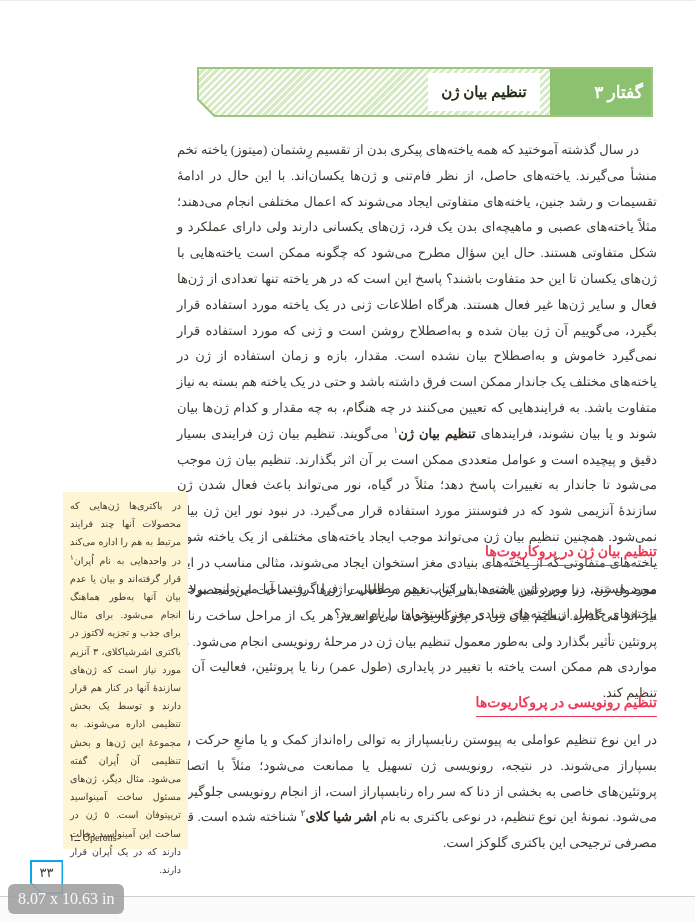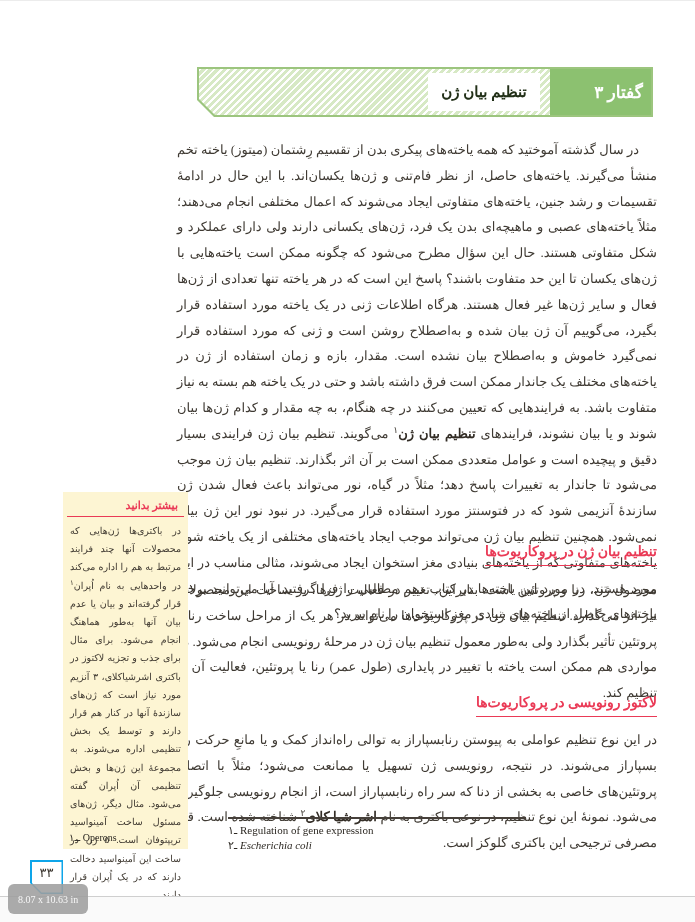--- a/index.html
+++ b/index.html
@@ -99,21 +99,21 @@
 
   
   .bottom-strip {
     position:absolute; left:0; top:896px; width:100%; height:26px;
     background:#fafafa; border-top:1px solid #cfcfcf;
   }
   .size-tooltip {
     position:absolute; left:8px; top:884px; height:30px;
     display:inline-flex; align-items:center; padding:8px 10px;
     background:rgba(158,158,158,0.88); border-radius:6px;
-    color:#f7f7f7; font-size:10px; white-space:nowrap; z-index:5;
+    color:#f7f7f7; font-size:16px; white-space:nowrap; z-index:5;
   }
 </style>
 </head>
 <body>
 
 <div class="page">
   <div class="top-hairline"></div>
 
   <div class="banner">
     <div class="banner-fill"></div>
@@ -126,32 +126,26 @@
   </div>
 
   <p class="body-text p1"><span>در سال گذشته آموختید که همه یاخته‌های پیکری بدن از تقسیم رِشتمان (میتوز) یاخته تخم منشأ می‌گیرند. یاخته‌های حاصل، از نظر فام‌تنی و ژن‌ها یکسان‌اند. با این حال در ادامهٔ تقسیمات و رشد جنین، یاخته‌های متفاوتی ایجاد می‌شوند که اعمال مختلفی انجام می‌دهند؛ مثلاً یاخته‌های عصبی و ماهیچه‌ای بدن یک فرد، ژن‌های یکسانی دارند ولی دارای عملکرد و شکل متفاوتی هستند. حال این سؤال مطرح می‌شود که چگونه ممکن است یاخته‌هایی با ژن‌های یکسان تا این حد متفاوت باشند؟ پاسخ این است که در هر یاخته تنها تعدادی از ژن‌ها فعال و سایر ژن‌ها غیر فعال هستند. هرگاه اطلاعات ژنی در یک یاخته مورد استفاده قرار بگیرد، می‌گوییم آن ژن بیان شده و به‌اصطلاح روشن است و ژنی که مورد استفاده قرار نمی‌گیرد خاموش و به‌اصطلاح بیان نشده است. مقدار، بازه و زمان استفاده از ژن در یاخته‌های مختلف یک جاندار ممکن است فرق داشته باشد و حتی در یک یاخته هم بسته به نیاز متفاوت باشد. به فرایندهایی که تعیین می‌کنند در چه هنگام، به چه مقدار و کدام ژن‌ها بیان شوند و یا بیان نشوند، فرایندهای </span><b>تنظیم بیان ژن</b><sup>۱</sup><span> می‌گویند. تنظیم بیان ژن فرایندی بسیار دقیق و پیچیده است و عوامل متعددی ممکن است بر آن اثر بگذارند. تنظیم بیان ژن موجب می‌شود تا جاندار به تغییرات پاسخ دهد؛ مثلاً در گیاه، نور می‌تواند باعث فعال شدن ژن سازندهٔ آنزیمی شود که در فتوسنتز مورد استفاده قرار می‌گیرد. در نبود نور این ژن بیان نمی‌شود. همچنین تنظیم بیان ژن می‌تواند موجب ایجاد یاخته‌های مختلفی از یک یاخته شود. یاخته‌های متفاوتی که از یاخته‌های بنیادی مغز استخوان ایجاد می‌شوند، مثالی مناسب در این مورد هستند. در مورد این یاخته‌ها در کتاب دهم مطالبی را فرا گرفتید. آیا می‌توانید برخی یاخته‌های حاصل از یاخته‌های بنیادی مغز استخوان را نام ببرید؟</span></p>
 
   <h2 class="red-heading h1pos">
     <span class="hline">تنظیم بیان ژن در پروکاریوت‌ها</span>
   </h2>
   <p class="body-text p2">محصول ژن، رنا و پروتئین است. بنابراین، تغییر در فعالیت ژن‌ها، بر ساخت این محصولات نیز اثر می‌گذارد. تنظیم بیان ژن در پروکاریوت‌ها می‌تواند در هر یک از مراحل ساخت رنا و پروتئین تأثیر بگذارد ولی به‌طور معمول تنظیم بیان ژن در مرحلهٔ رونویسی انجام می‌شود. در مواردی هم ممکن است یاخته با تغییر در پایداری (طول عمر) رنا یا پروتئین، فعالیت آن را تنظیم کند.</p>
 
   <h2 class="red-heading h2pos">
-    <span class="hline">لاکتوز رونویسی در پروکاریوت‌ها</span>
+    <span class="hline">تنظیم رونویسی در پروکاریوت‌ها</span>
   </h2>
   <p class="body-text p3"><span>در این نوع تنظیم عواملی به پیوستن رنابسپاراز به توالی راه‌انداز کمک و یا مانعِ حرکت رنا بسپاراز می‌شوند. در نتیجه، رونویسی ژن تسهیل یا ممانعت می‌شود؛ مثلاً با اتصال پروتئین‌های خاصی به بخشی از دنا که سر راه رنابسپاراز است، از انجام رونویسی جلوگیری می‌شود. نمونهٔ این نوع تنظیم، در نوعی باکتری به نام </span><b>اشر شیا کلای</b><sup>۲</sup><span> شناخته شده است. قند مصرفی ترجیحی این باکتری گلوکز است.</span></p>
 
-  <div class="footnotes">
-    <div class="fn-divider"></div>
-    <div class="fn-line"><span>۱ـ </span><span>Regulation of gene expression</span></div>
-    <div class="fn-line"><span>۲ـ </span><em>Escherichia coli</em></div>
-  </div>
 
   <div class="know-more">
-    <div class="km-title">بیشتر بدانید</div>
     <div class="km-text"><span>در باکتری‌ها ژن‌هایی که محصولات آنها چند فرایند مرتبط به هم را اداره می‌کند در واحدهایی به نام اُپران</span><sup>۱</sup><span> قرار گرفته‌اند و بیان یا عدم بیان آنها به‌طور هماهنگ انجام می‌شود. برای مثال برای جذب و تجزیه لاکتوز در باکتری اشرشیاکلای، ۳ آنزیم مورد نیاز است که ژن‌های سازندهٔ آنها در کنار هم قرار دارند و توسط یک بخش تنظیمی اداره می‌شوند. به مجموعهٔ این ژن‌ها و بخش تنظیمی آن اُپران گفته می‌شود. مثال دیگر، ژن‌های مسئول ساخت آمینواسید تریپتوفان است. ۵ ژن در ساخت این آمینواسید دخالت دارند که در یک اُپران قرار دارند.</span></div>
     <div class="km-footnote">۱ــ Operons</div>
   </div>
 
   <div class="page-badge">
     <div class="page-badge-inner">۳۳</div>
   </div>
 
   <div class="bottom-strip"></div>
   <div class="size-tooltip">8.07 x 10.63 in</div>

